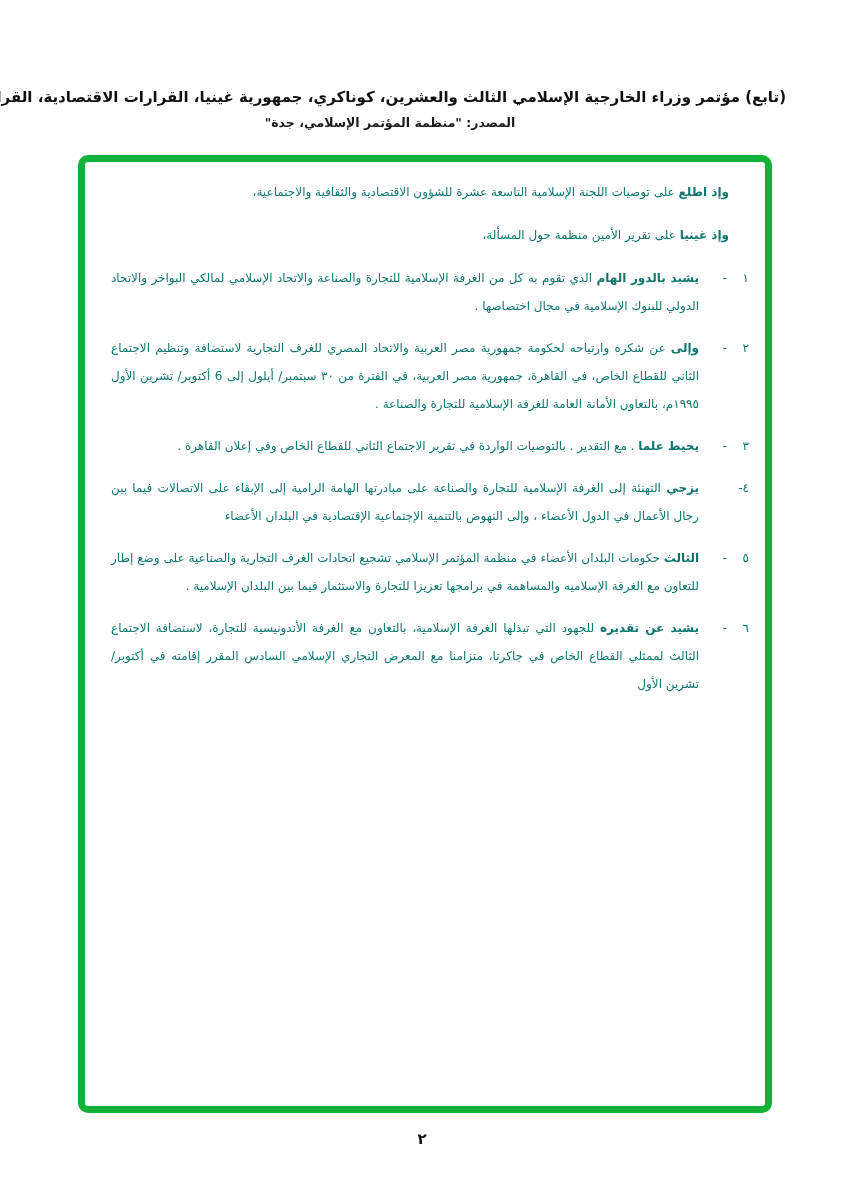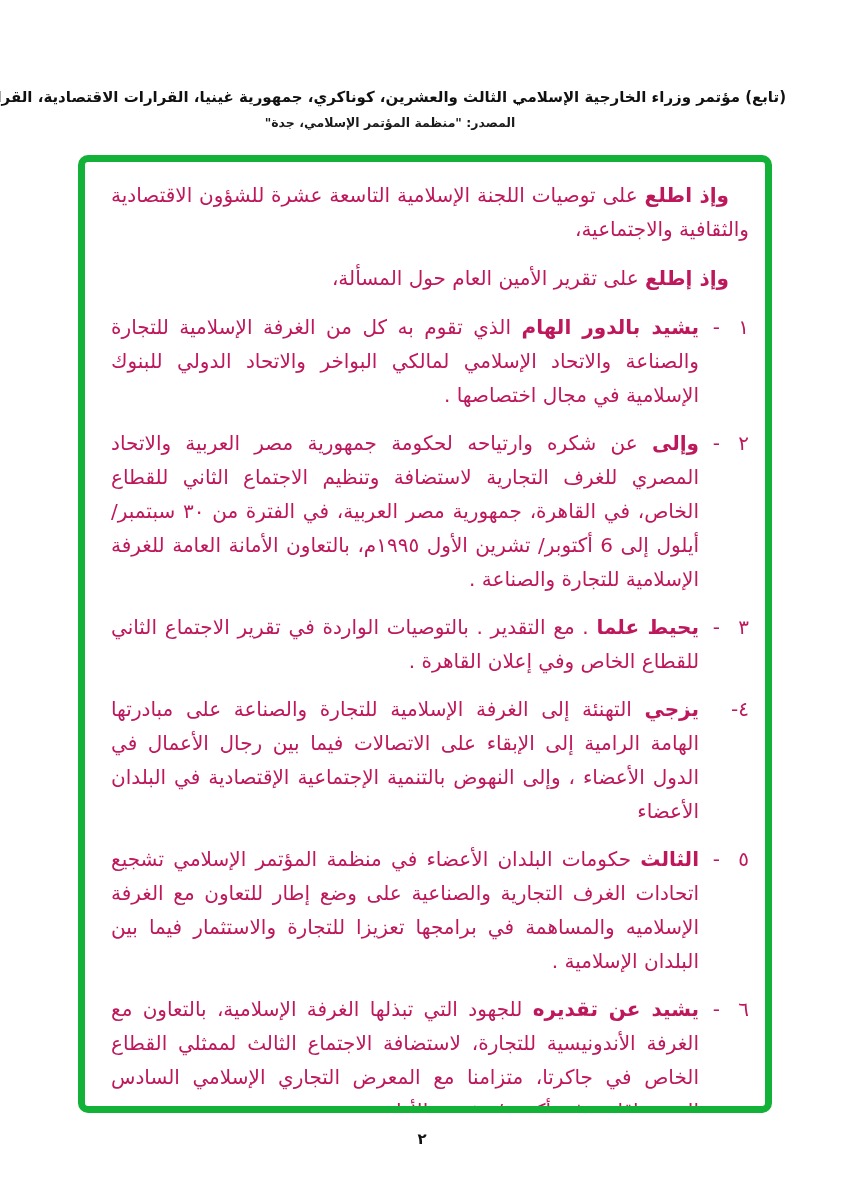--- a/index.html
+++ b/index.html
@@ -41,23 +41,23 @@
     left:78px;top:155px;
     width:694px;height:958px;
     border:7px solid #12b137;
     border-radius:10px;
     box-sizing:border-box;
     padding:16px 16px 6px 26px;
     overflow:hidden;
   }
   .doc-body{
     direction:rtl;
-    font-size:20px;
-    line-height:34px;
-    color:#be185d;
+    font-size:12px;
+    line-height:28px;
+    color:#0f766e;
   }
   .preamble-p{
     margin:0 0 15px 0;
     text-align:justify;
     text-indent:20px; 
   }
   .preamble-p .lead{font-weight:700;letter-spacing:0.5px;}
   .item{
     display:flex;
     margin:0 0 14px 0;
@@ -90,21 +90,21 @@
   <div class="header-line1">(تابع) مؤتمر وزراء الخارجية الإسلامي الثالث والعشرين، كوناكري، جمهورية غينيا، القرارات الاقتصادية، القرار الرقم ٢٣/٢٨-أق</div>
   <div class="header-source">المصدر:  "منظمة المؤتمر الإسلامي، جدة"</div>
 </div>
 
 <div class="green-box" style="border-color: rgb(18, 177, 55);">
   <div class="doc-body">
 
     <p class="preamble-p"><span class="lead">وإذ اطلع</span><span> على توصيات اللجنة الإسلامية التاسعة عشرة للشؤون الاقتصادية والثقافية والاجتماعية،</span></p>
 
 
-    <p class="preamble-p"><span class="lead">وإذ إطلع</span><span> على تقرير الأمين العام حول المسألة،</span></p>
+    <p class="preamble-p"><span class="lead">وإذ غينيا</span><span> على تقرير الأمين منظمة حول المسألة،</span></p>
 
     <div class="item">
       <span class="item-num">١ -</span>
       <div class="item-body"><span class="lead">يشيد بالدور الهام</span><span> الذي تقوم به كل من الغرفة الإسلامية للتجارة والصناعة والاتحاد الإسلامي لمالكي البواخر والاتحاد الدولي للبنوك الإسلامية في مجال اختصاصها .</span></div>
     </div>
 
     <div class="item">
       <span class="item-num">٢ -</span>
       <div class="item-body"><span class="lead">وإلى</span><span> عن شكره وارتياحه لحكومة جمهورية مصر العربية والاتحاد المصري للغرف التجارية لاستضافة وتنظيم الاجتماع الثاني للقطاع الخاص، في القاهرة، جمهورية مصر العربية، في الفترة من ٣٠ سبتمبر/ أيلول إلى 6 أكتوبر/ تشرين الأول ١٩٩٥م، بالتعاون الأمانة العامة للغرفة الإسلامية للتجارة والصناعة .</span></div>
     </div>

